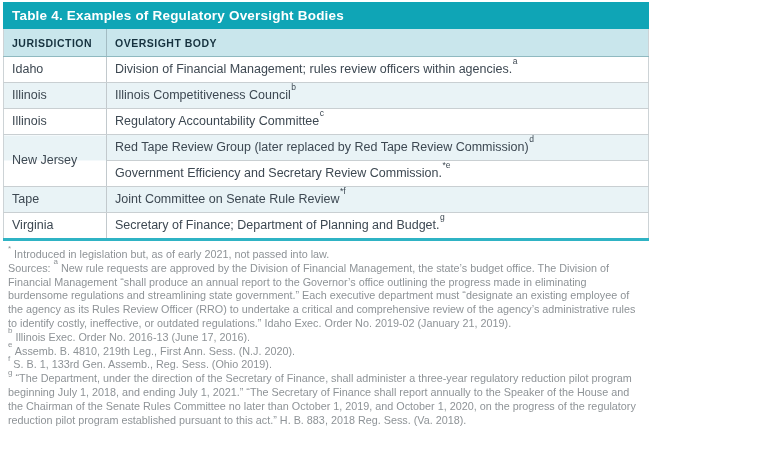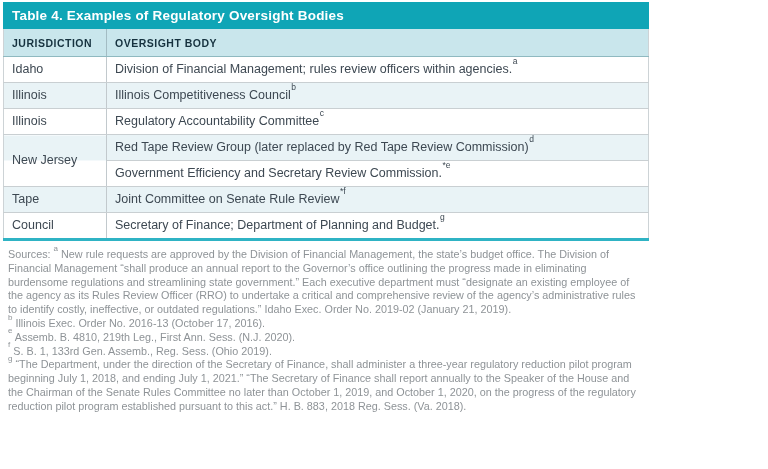--- a/index.html
+++ b/index.html
@@ -101,26 +101,27 @@
   </tr>
           <tr>
 
     <td class="body"><span class="cell-text">Government Efficiency and Secretary Review Commission.</span><sup>*e</sup></td>
   </tr>
           <tr>
     <td class="jur">Tape</td>
     <td class="body"><span class="cell-text">Joint Committee on Senate Rule Review</span><sup>*f</sup></td>
   </tr>
           <tr>
-    <td class="jur">Council</td>
+    <td class="jur">Virginia</td>
     <td class="body"><span class="cell-text">Secretary of Finance; Department of Planning and Budget.</span><sup>g</sup></td>
   </tr>
         </tbody>
     </table>
   </div>
   <div class="footnotes" id="footnotes">
+      <p><sup>*</sup><span class="fn-text"> Introduced in legislation but, as of early 2021, not passed into law.</span></p>
       <p><span class="fn-prefix">Sources: </span><sup>a</sup><span class="fn-text"> New rule requests are approved by the Division of Financial Management, the state’s budget office. The Division of Financial Management “shall produce an annual report to the Governor’s office outlining the progress made in eliminating burdensome regulations and streamlining state government.” Each executive department must “designate an existing employee of the agency as its Rules Review Officer (RRO) to undertake a critical and comprehensive review of the agency’s administrative rules to identify costly, ineffective, or outdated regulations.” Idaho Exec. Order No. 2019-02 (January 21, 2019).</span></p>
-      <p><sup>b</sup><span class="fn-text"> Illinois Exec. Order No. 2016-13 (October 17, 2016).</span></p>
+      <p><sup>b</sup><span class="fn-text"> Illinois Exec. Order No. 2016-13 (June 17, 2016).</span></p>
       <p><sup>e</sup><span class="fn-text"> Assemb. B. 4810, 219th Leg., First Ann. Sess. (N.J. 2020).</span></p>
       <p><sup>f</sup><span class="fn-text"> S. B. 1, 133rd Gen. Assemb., Reg. Sess. (Ohio 2019).</span></p>
       <p><sup>g</sup><span class="fn-text"> “The Department, under the direction of the Secretary of Finance, shall administer a three-year regulatory reduction pilot program beginning July 1, 2018, and ending July 1, 2021.” “The Secretary of Finance shall report annually to the Speaker of the House and the Chairman of the Senate Rules Committee no later than October 1, 2019, and October 1, 2020, on the progress of the regulatory reduction pilot program established pursuant to this act.” H. B. 883, 2018 Reg. Sess. (Va. 2018).</span></p>
     </div>
 </div>
 
 </body></html>

